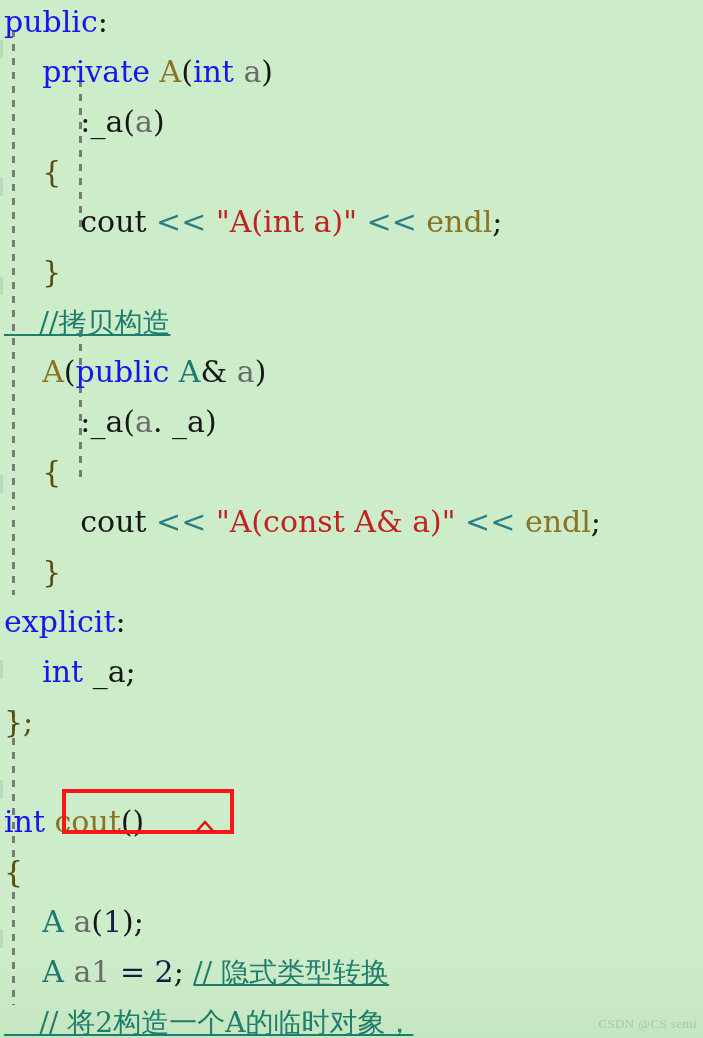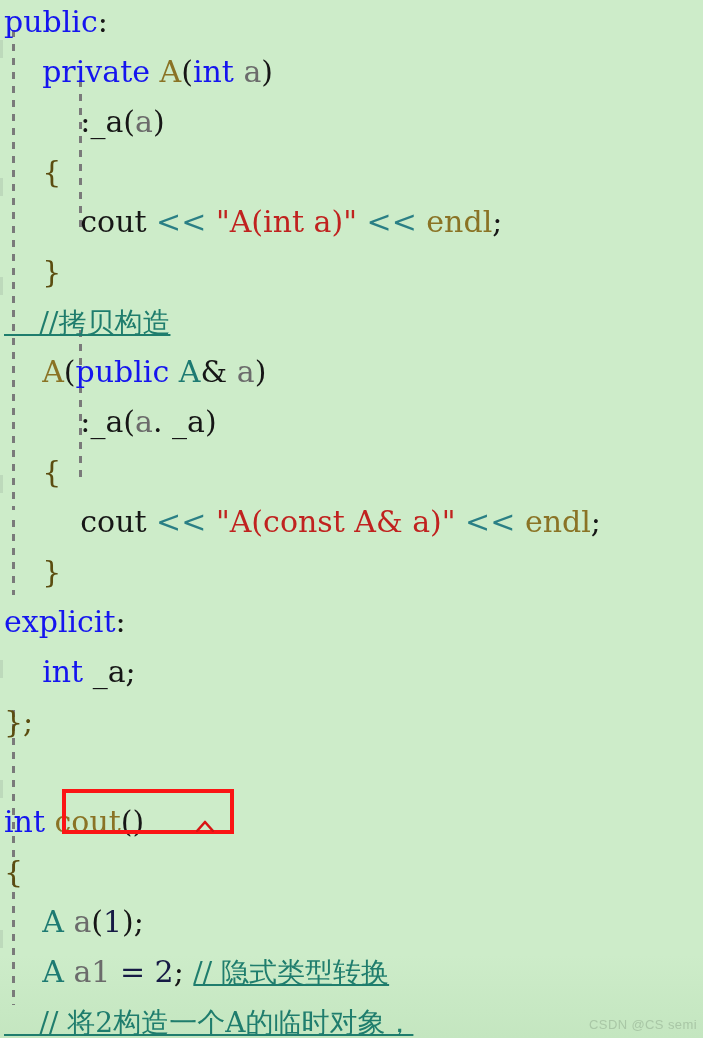--- a/index.html
+++ b/index.html
@@ -69,21 +69,21 @@
   
   #error-caret{
     position:absolute;
     left:196px;top:820px;
     width:18px;height:12px;
     z-index:5;
   }
   #watermark{
     position:absolute;
     right:6px;bottom:6px;
-    font-family:Liberation Sans, sans-serif;
+    font-family:Liberation Serif, serif;
     font-size:13px;
     color:#a9c7a6;
     letter-spacing:0.4px;
     z-index:6;
     user-select:none;
   }
 </style>
 </head>
 <body>
 

